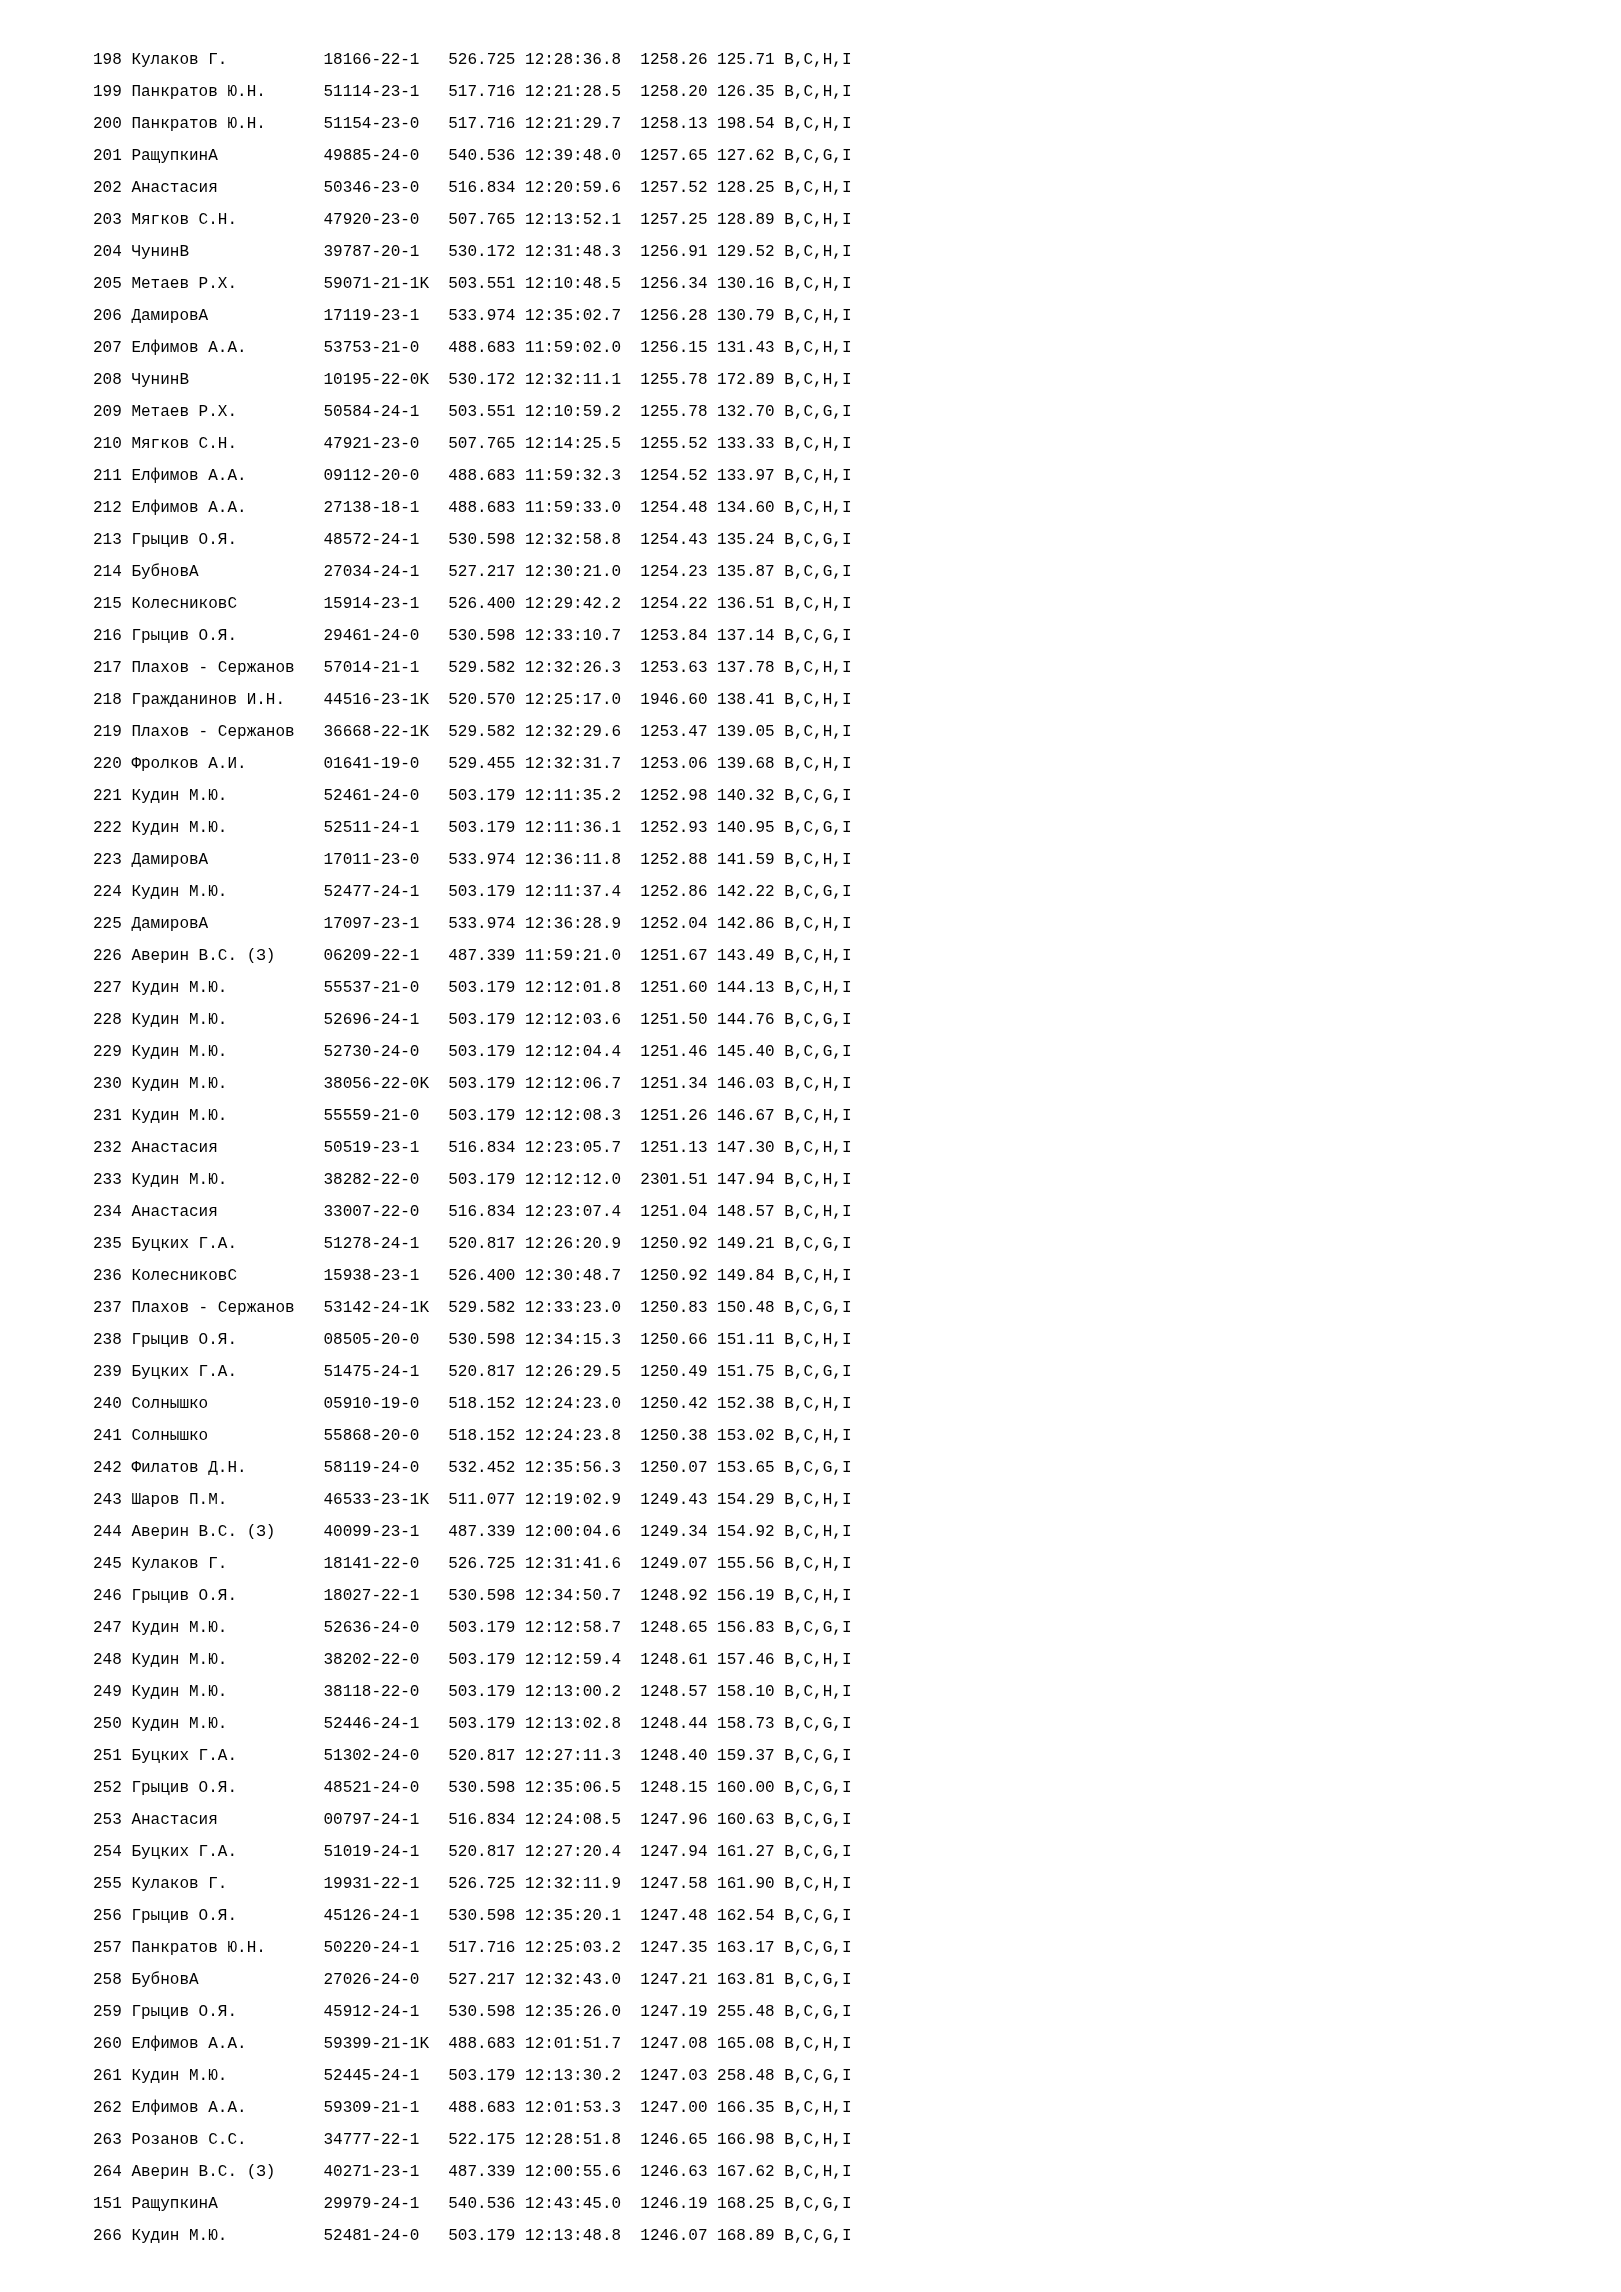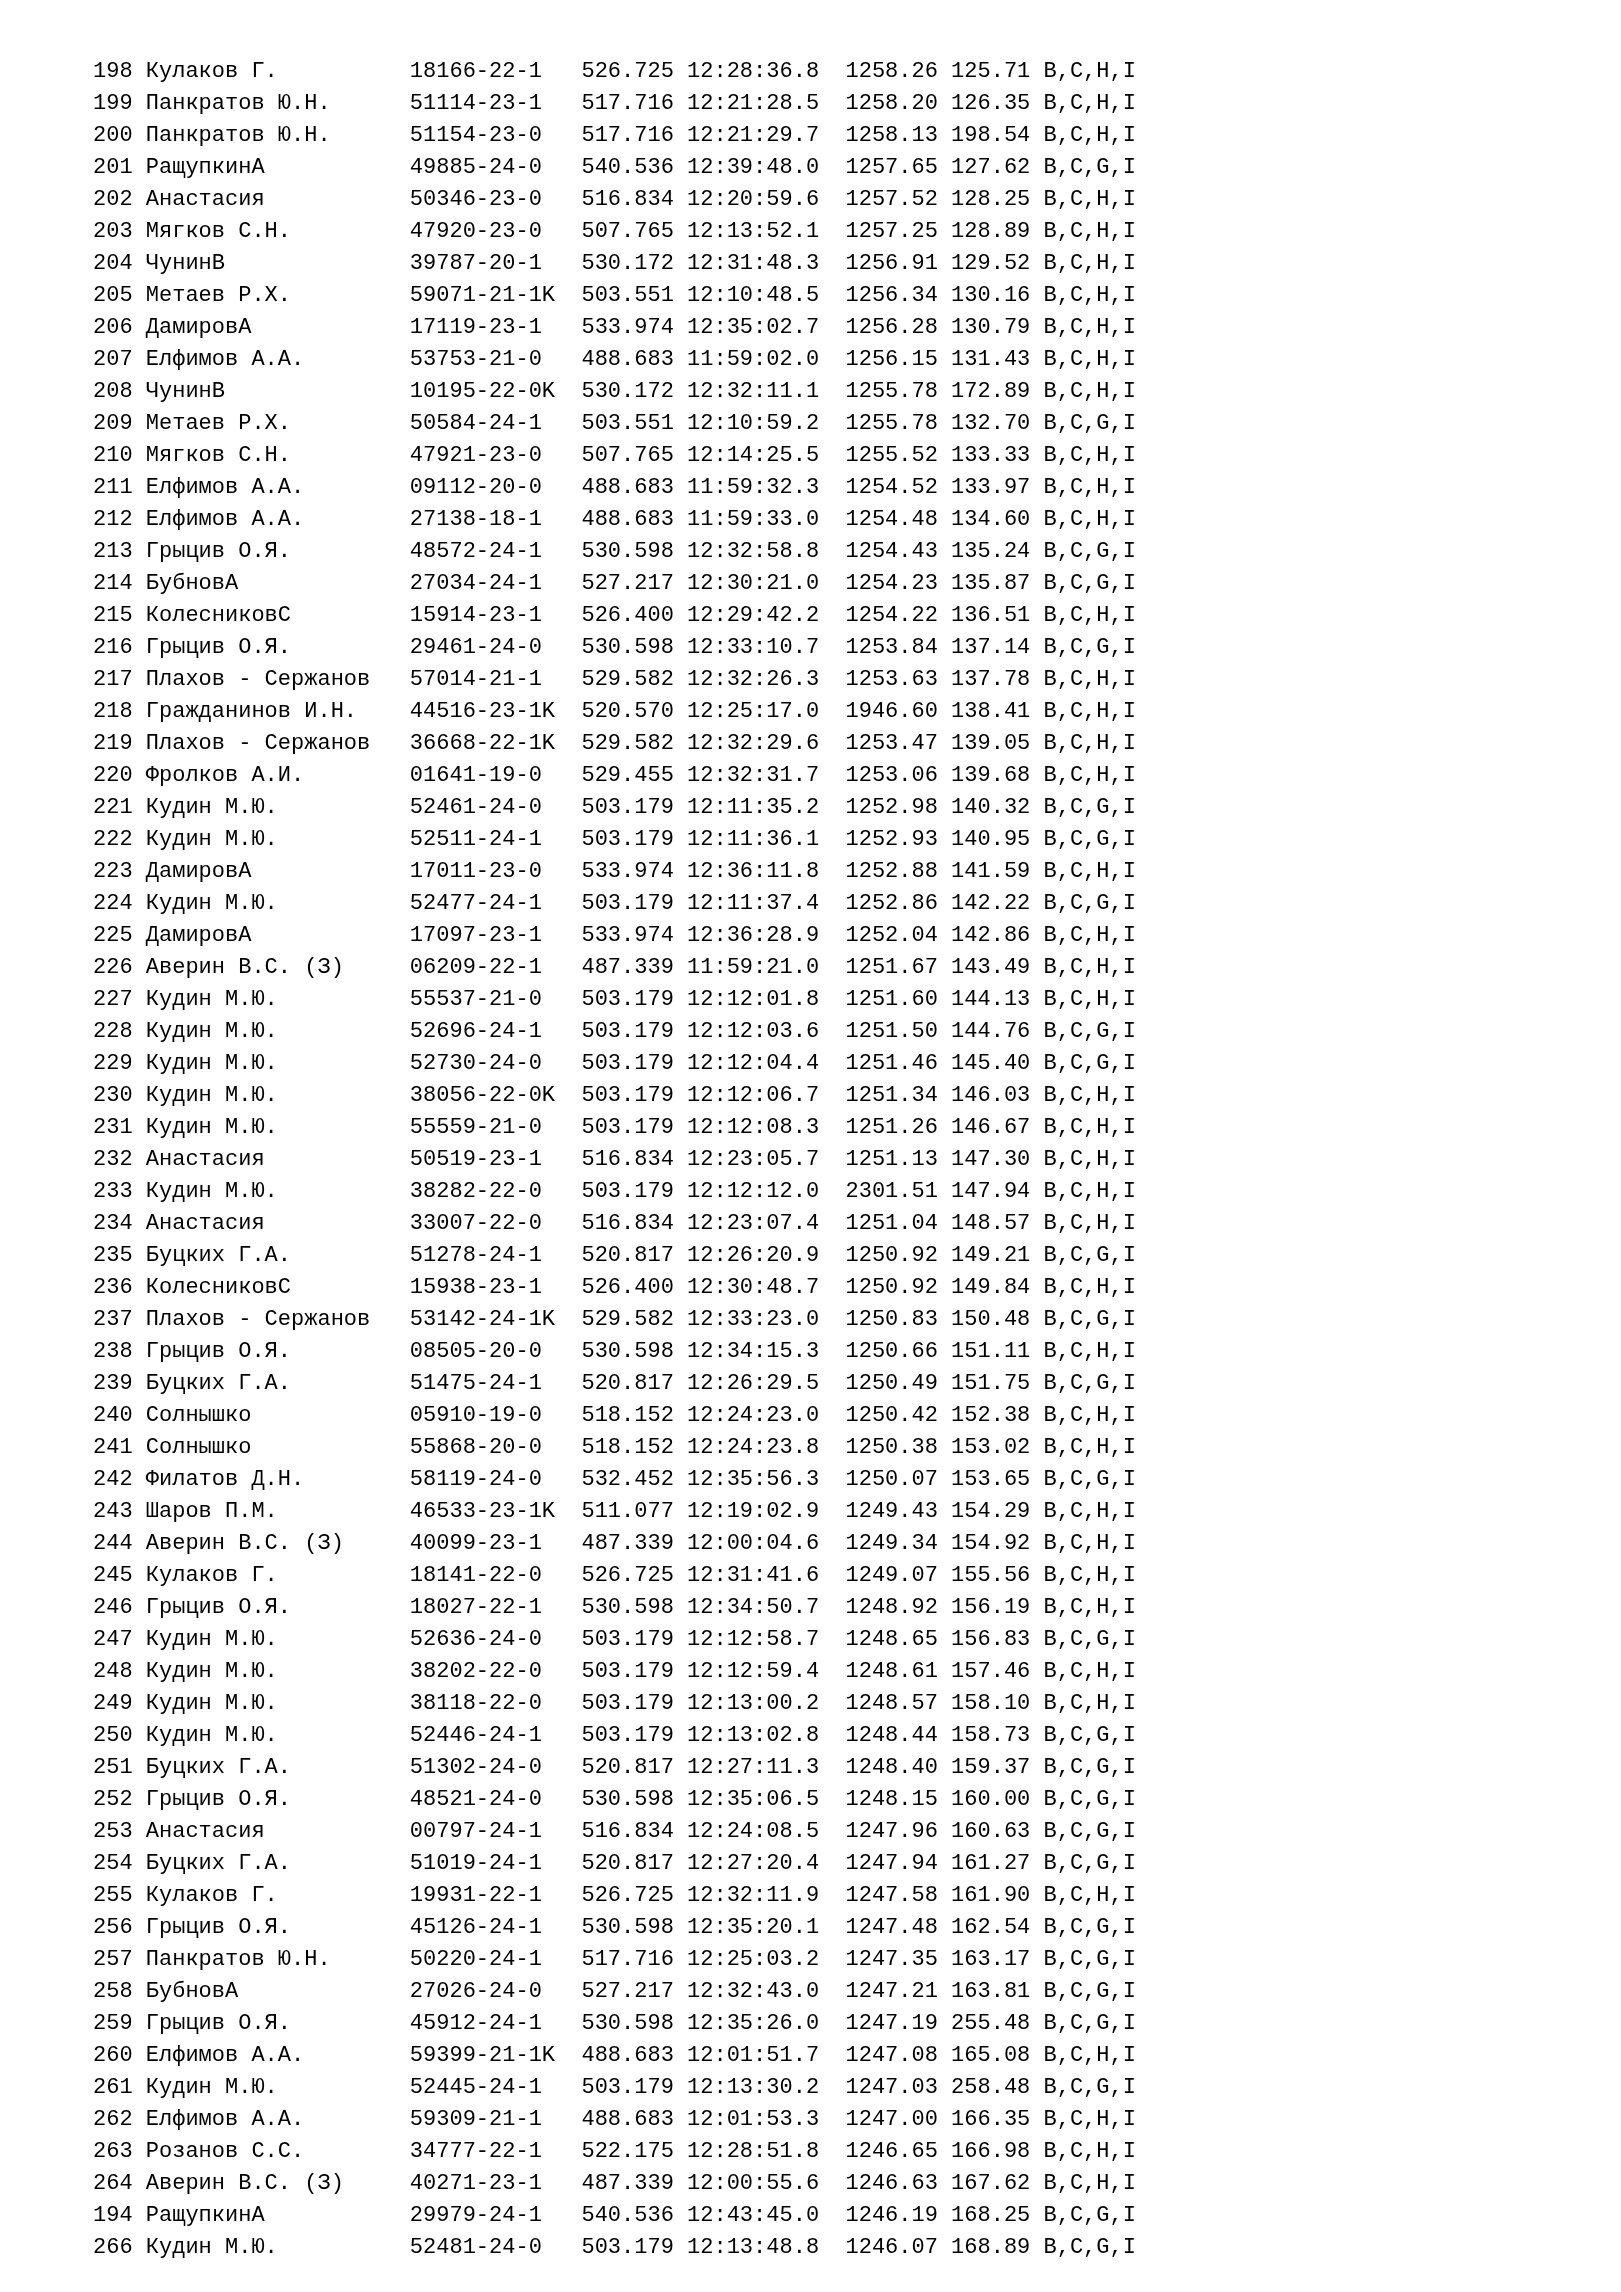--- a/index.html
+++ b/index.html
@@ -6,23 +6,23 @@
   #page {
     position: relative;
     width: 1621px;
     height: 2293px;
     background: #ffffff;
     overflow: hidden;
   }
   #table {
     position: absolute;
     left: 93px;
-    top: 56px;
+    top: 44px;
     font-family: "Liberation Mono", "DejaVu Sans Mono", monospace;
-    font-size: 22px;
+    font-size: 16px;
     line-height: 32px;
     color: #000000;
   }
   .row { display: flex; white-space: pre; }
   .row span { display: block; overflow: visible; }
   .c0 { width: 4ch; }
   .c1 { width: 20ch; }
   .c2 { width: 13ch; }
   .c3 { width: 8ch; }
   .c4 { width: 12ch; }
@@ -95,17 +95,17 @@
       <div class="row"><span class="c0">255</span><span class="c1">Кулаков Г.</span><span class="c2">19931-22-1</span><span class="c3">526.725</span><span class="c4">12:32:11.9</span><span class="c5">1247.58</span><span class="c6">161.90</span><span class="c7">B,C,H,I</span></div>
       <div class="row"><span class="c0">256</span><span class="c1">Грыцив О.Я.</span><span class="c2">45126-24-1</span><span class="c3">530.598</span><span class="c4">12:35:20.1</span><span class="c5">1247.48</span><span class="c6">162.54</span><span class="c7">B,C,G,I</span></div>
       <div class="row"><span class="c0">257</span><span class="c1">Панкратов Ю.Н.</span><span class="c2">50220-24-1</span><span class="c3">517.716</span><span class="c4">12:25:03.2</span><span class="c5">1247.35</span><span class="c6">163.17</span><span class="c7">B,C,G,I</span></div>
       <div class="row"><span class="c0">258</span><span class="c1">БубновА</span><span class="c2">27026-24-0</span><span class="c3">527.217</span><span class="c4">12:32:43.0</span><span class="c5">1247.21</span><span class="c6">163.81</span><span class="c7">B,C,G,I</span></div>
       <div class="row"><span class="c0">259</span><span class="c1">Грыцив О.Я.</span><span class="c2">45912-24-1</span><span class="c3">530.598</span><span class="c4">12:35:26.0</span><span class="c5">1247.19</span><span class="c6">255.48</span><span class="c7">B,C,G,I</span></div>
       <div class="row"><span class="c0">260</span><span class="c1">Елфимов А.А.</span><span class="c2">59399-21-1K</span><span class="c3">488.683</span><span class="c4">12:01:51.7</span><span class="c5">1247.08</span><span class="c6">165.08</span><span class="c7">B,C,H,I</span></div>
       <div class="row"><span class="c0">261</span><span class="c1">Кудин М.Ю.</span><span class="c2">52445-24-1</span><span class="c3">503.179</span><span class="c4">12:13:30.2</span><span class="c5">1247.03</span><span class="c6">258.48</span><span class="c7">B,C,G,I</span></div>
       <div class="row"><span class="c0">262</span><span class="c1">Елфимов А.А.</span><span class="c2">59309-21-1</span><span class="c3">488.683</span><span class="c4">12:01:53.3</span><span class="c5">1247.00</span><span class="c6">166.35</span><span class="c7">B,C,H,I</span></div>
       <div class="row"><span class="c0">263</span><span class="c1">Розанов С.С.</span><span class="c2">34777-22-1</span><span class="c3">522.175</span><span class="c4">12:28:51.8</span><span class="c5">1246.65</span><span class="c6">166.98</span><span class="c7">B,C,H,I</span></div>
       <div class="row"><span class="c0">264</span><span class="c1">Аверин В.С. (З)</span><span class="c2">40271-23-1</span><span class="c3">487.339</span><span class="c4">12:00:55.6</span><span class="c5">1246.63</span><span class="c6">167.62</span><span class="c7">B,C,H,I</span></div>
-      <div class="row"><span class="c0">194</span><span class="c1">РащупкинА</span><span class="c2">29979-24-1</span><span class="c3">540.536</span><span class="c4">12:43:45.0</span><span class="c5">1246.19</span><span class="c6">168.25</span><span class="c7">B,C,G,I</span></div>
+      <div class="row"><span class="c0">151</span><span class="c1">РащупкинА</span><span class="c2">29979-24-1</span><span class="c3">540.536</span><span class="c4">12:43:45.0</span><span class="c5">1246.19</span><span class="c6">168.25</span><span class="c7">B,C,G,I</span></div>
       <div class="row"><span class="c0">266</span><span class="c1">Кудин М.Ю.</span><span class="c2">52481-24-0</span><span class="c3">503.179</span><span class="c4">12:13:48.8</span><span class="c5">1246.07</span><span class="c6">168.89</span><span class="c7">B,C,G,I</span></div>
     </div>
 </div>
 
 
 </body></html>

